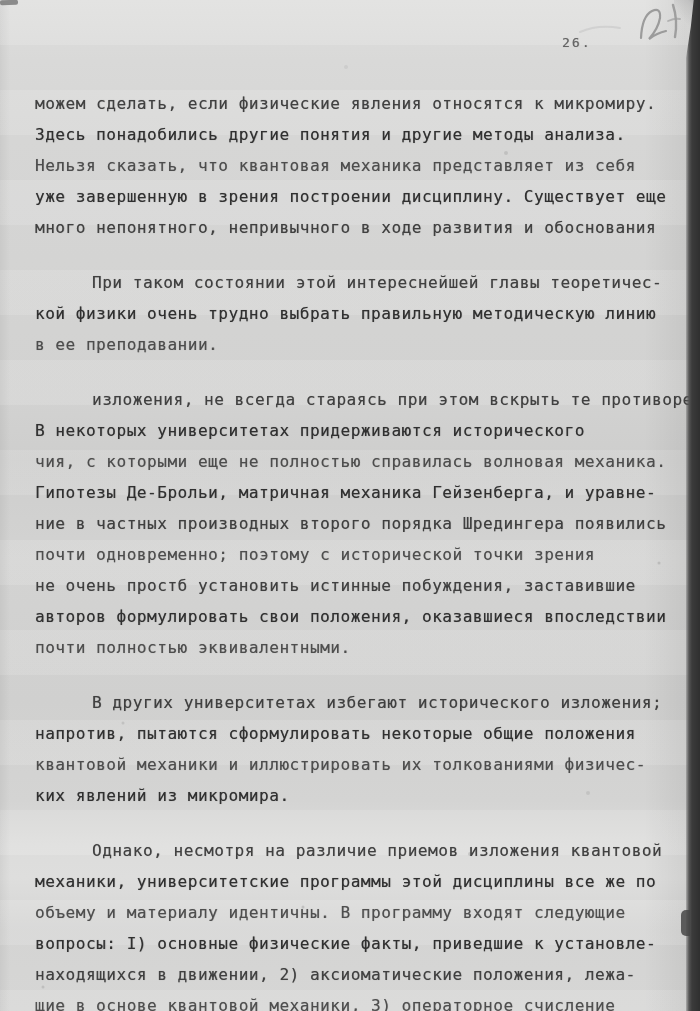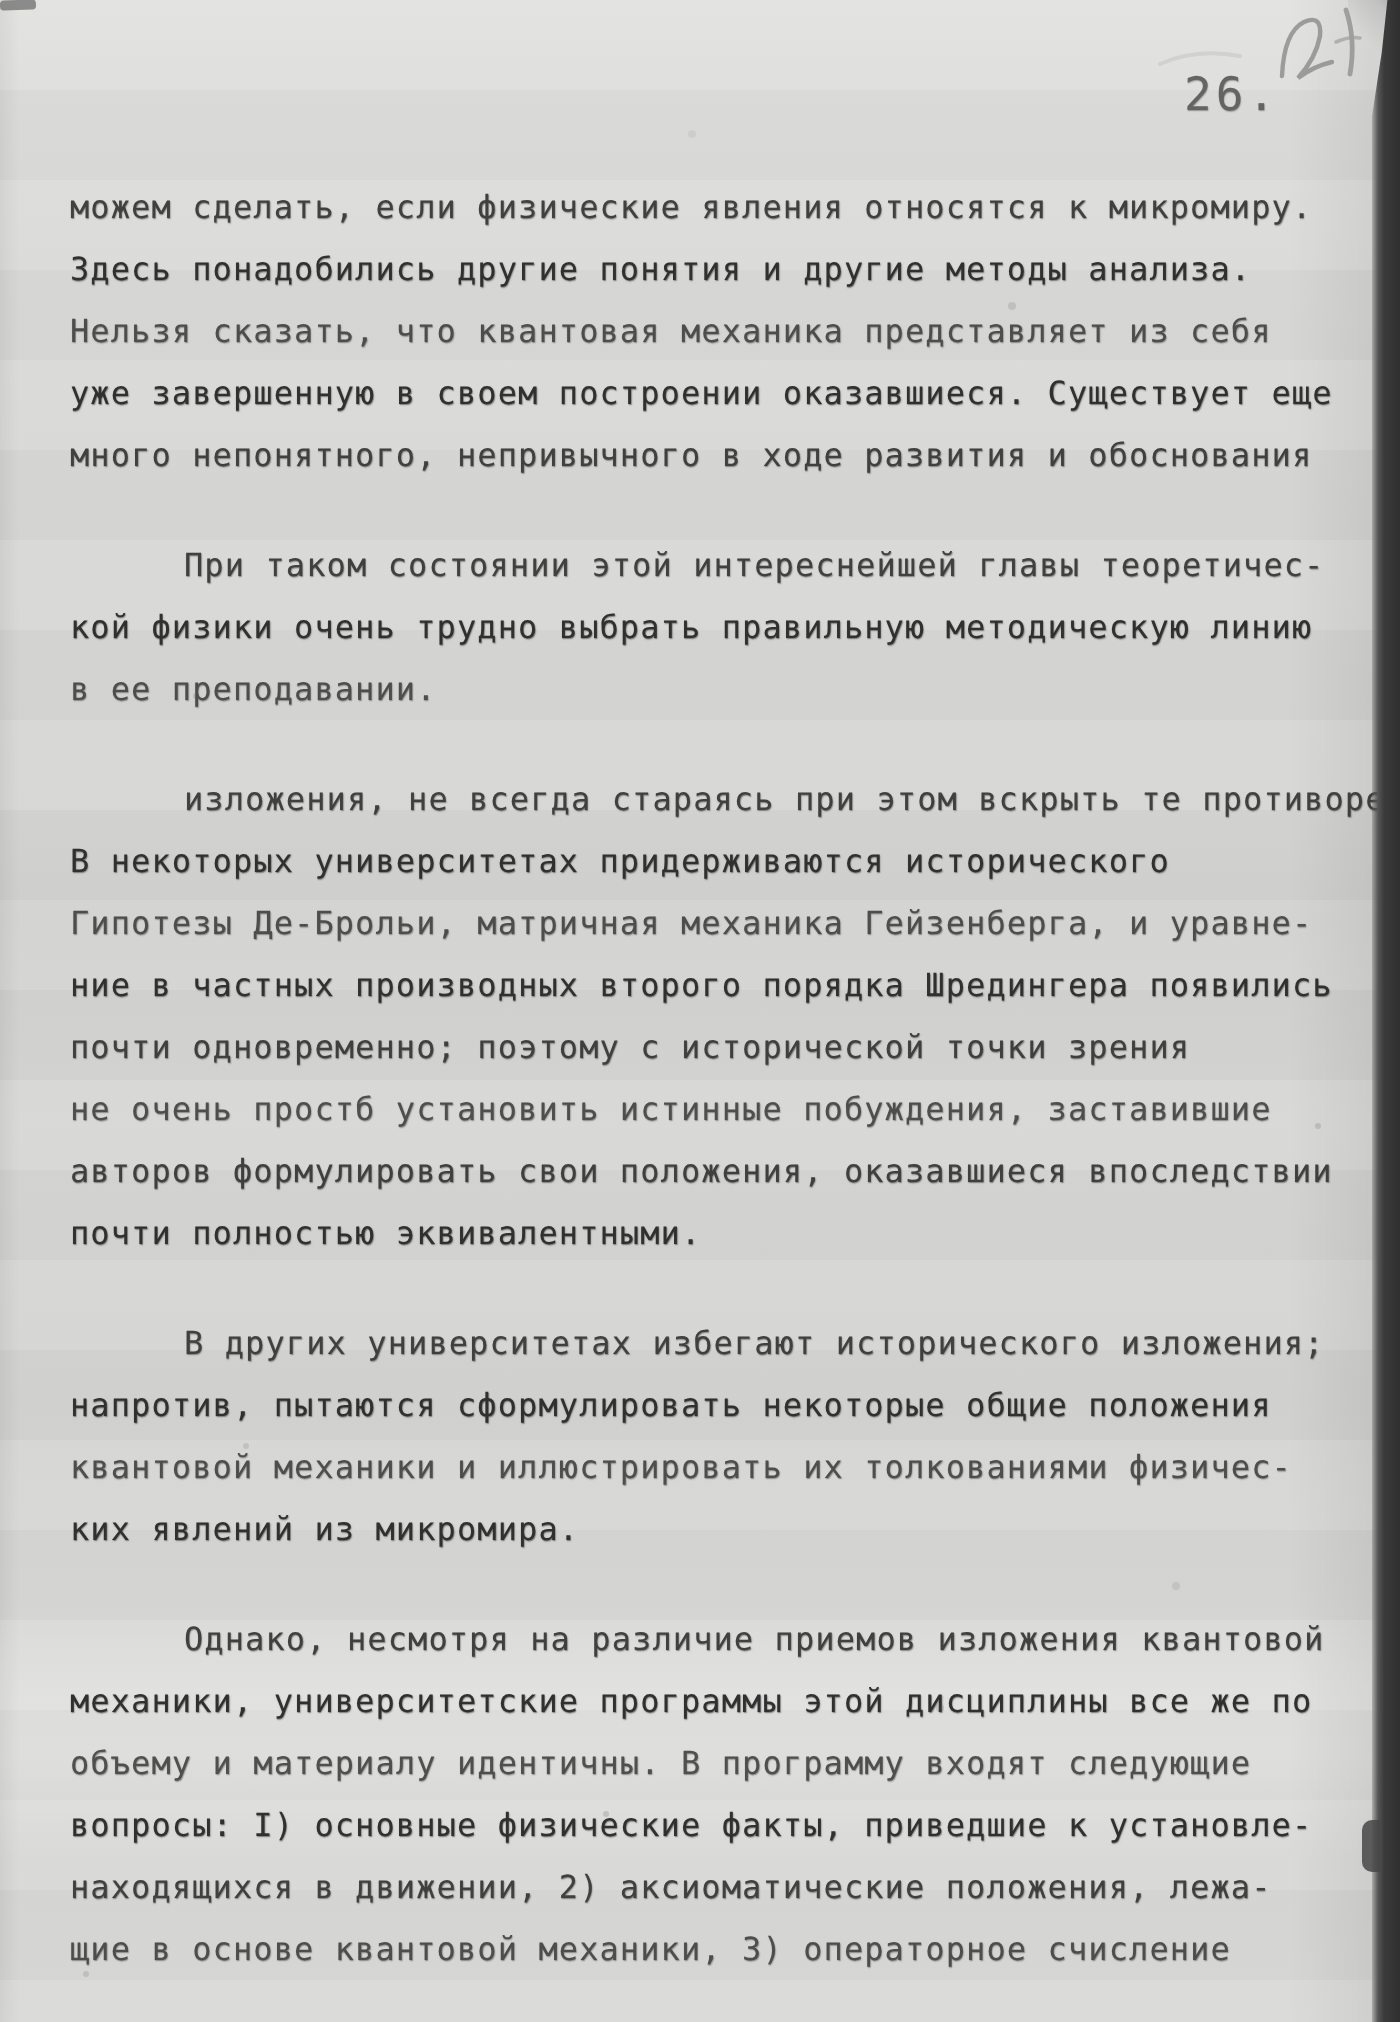--- a/index.html
+++ b/index.html
@@ -18,22 +18,22 @@
         #e0e0df 845px, #e2e2e1 878px, #d8d8d7 930px,
         #dadad9 1011px);
   }
   
   .page::before{
     content:"";position:absolute;inset:0;pointer-events:none;
     background:repeating-linear-gradient(180deg,
       rgba(255,255,255,0.04) 0 45px, rgba(0,0,0,0.02) 45px 90px);
   }
   .pagenum{
-    position:absolute;left:592px;top:35px;
-    font-size:23px;letter-spacing:2px;color:#4b4b4b;opacity:.82;
+    position:absolute;left:562px;top:35px;
+    font-size:13px;letter-spacing:2px;color:#4b4b4b;opacity:.82;
     text-shadow:.3px .4px .7px rgba(40,40,40,.5);
   }
   .text{
     position:absolute;left:35px;top:88px;width:645px;
     font-size:16px;line-height:31px;letter-spacing:.55px;
     color:#303030;
     text-shadow:.3px .4px .7px rgba(35,35,35,.55);
   }
   .line{height:31px;white-space:pre;}
   .line:nth-child(odd){opacity:.9;}
@@ -89,31 +89,32 @@
     <path d="M 128 21 q 7 -3 12 -2" stroke="#9e9e9e" stroke-width="1.8" fill="none" stroke-linecap="round" opacity="0.7"></path>
   </svg>
 
   <div class="pagenum">26.</div>
 
   <div class="text" id="textblock">
       <div class="para">
         <div class="line">можем сделать, если физические явления относятся к микромиру.</div>
         <div class="line">Здесь понадобились другие понятия и другие методы анализа.</div>
         <div class="line">Нельзя сказать, что квантовая механика представляет из себя</div>
-        <div class="line">уже завершенную в своем построении оказавшиеся. Существует еще</div>
+        <div class="line">уже завершенную в зрения построении дисциплину. Существует еще</div>
         <div class="line">много непонятного, непривычного в ходе развития и обоснования</div>
       </div>
       <div class="para indent">
         <div class="line">При таком состоянии этой интереснейшей главы теоретичес-</div>
         <div class="line">кой физики очень трудно выбрать правильную методическую линию</div>
         <div class="line">в ее преподавании.</div>
       </div>
       <div class="para indent">
         <div class="line">изложения, не всегда стараясь при этом вскрыть те противоре-</div>
         <div class="line">В некоторых университетах придерживаются исторического</div>
+        <div class="line">чия, с которыми еще не полностью справилась волновая механика.</div>
         <div class="line">Гипотезы Де-Брольи, матричная механика Гейзенберга, и уравне-</div>
         <div class="line">ние в частных производных второго порядка Шредингера появились</div>
         <div class="line">почти одновременно; поэтому с исторической точки зрения</div>
         <div class="line">не очень простб установить истинные побуждения, заставившие</div>
         <div class="line">авторов формулировать свои положения, оказавшиеся впоследствии</div>
         <div class="line">почти полностью эквивалентными.</div>
       </div>
       <div class="para indent">
         <div class="line">В других университетах избегают исторического изложения;</div>
         <div class="line">напротив, пытаются сформулировать некоторые общие положения</div>

